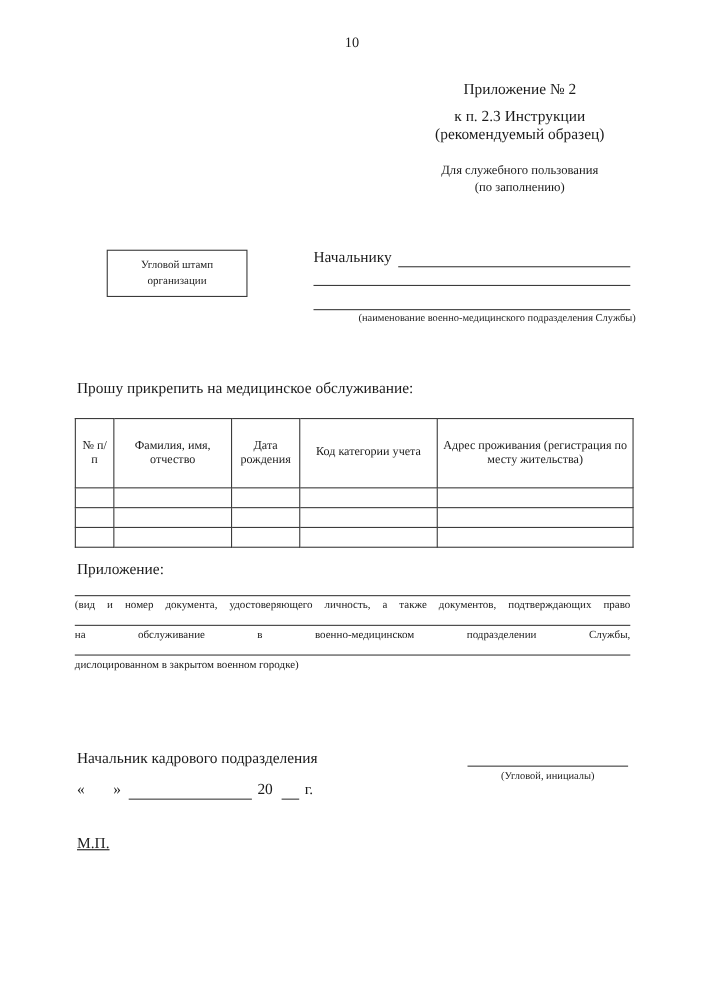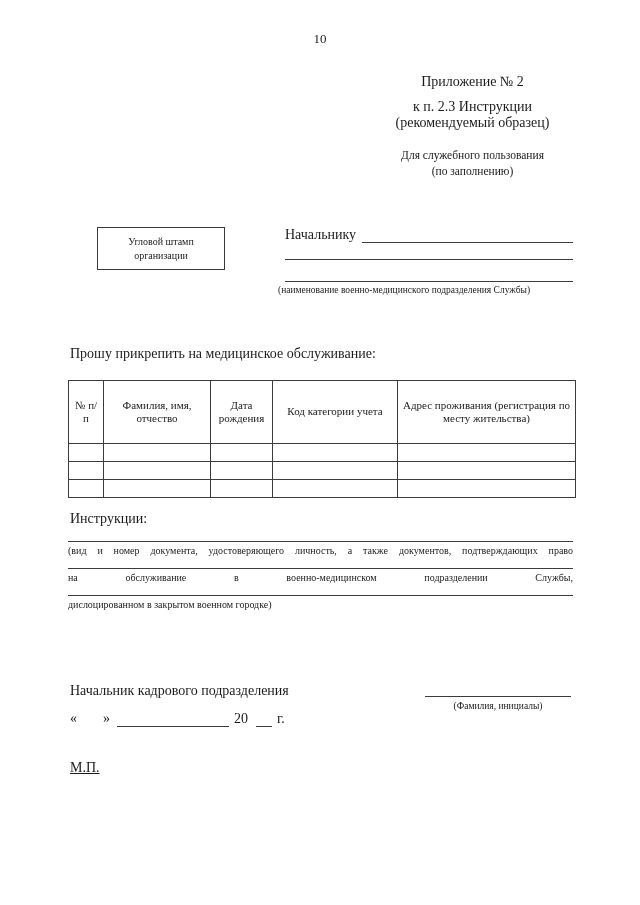--- a/index.html
+++ b/index.html
@@ -21,21 +21,21 @@
     border:1px solid #3a3a3a;
     display:flex;flex-direction:column;justify-content:center;align-items:center;
     font-size:10px;line-height:14px;text-align:center;
   }
   .hline{border-bottom:1px solid #3c3c3c;height:0;}
   .addr-row{top:227px;left:285px;width:288px;display:flex;align-items:flex-end;height:16px;font-size:14px;}
   .addr-row .label{line-height:16px;}
   .addr-row .fill{flex:1;margin-left:6px;border-bottom:1px solid #3c3c3c;height:15px;}
   .addr-line2{top:259px;left:285px;width:288px;}
   .addr-line3{top:281px;left:285px;width:288px;}
-  .addr-caption{top:284px;left:278px;width:300px;text-align:left;font-size:9.5px;line-height:12px;}
+  .addr-caption{top:284px;left:278px;width:300px;text-align:right;font-size:9.5px;line-height:12px;}
   .request{top:346px;left:70px;font-size:14px;}
   .grid{
     position:absolute;top:380px;left:68px;
     border-collapse:collapse;table-layout:fixed;
     width:507px;
   }
   .grid th,.grid td{border:1px solid #3c3c3c;padding:1px 3px;}
   .grid th{
     font-weight:normal;font-size:11px;line-height:13.5px;
     text-align:center;vertical-align:middle;height:60px;
@@ -129,31 +129,31 @@
       <tr>
         <td></td>
           <td></td>
           <td></td>
           <td></td>
           <td></td>
       </tr>
     </tbody>
   </table>
 
-  <div class="abs basis-label">Инструкции:</div>
+  <div class="abs basis-label">Приложение:</div>
   <div class="abs hline basis-line1"></div>
   <div class="abs basis-caption just bc1">(вид и номер документа, удостоверяющего личность, а также документов, подтверждающих право</div>
   <div class="abs hline basis-line2"></div>
   <div class="abs basis-caption just bc2">на обслуживание в военно-медицинском подразделении Службы,</div>
   <div class="abs hline basis-line3"></div>
   <div class="abs basis-caption bc3">дислоцированном в закрытом военном городке)</div>
 
   <div class="abs signer">Начальник кадрового подразделения</div>
   <div class="abs hline sig-line"></div>
-  <div class="abs sig-caption">(Фамилия,  инициалы)</div>
+  <div class="abs sig-caption">(Угловой,  инициалы)</div>
 
   <span class="abs dq1">«</span>
   <span class="abs dq2">»</span>
   <div class="abs hline date-line"></div>
   <span class="abs year">20</span>
   <div class="abs hline year-line"></div>
   <span class="abs year-suffix">г.</span>
 
   <div class="abs seal">М.П.</div>
 

